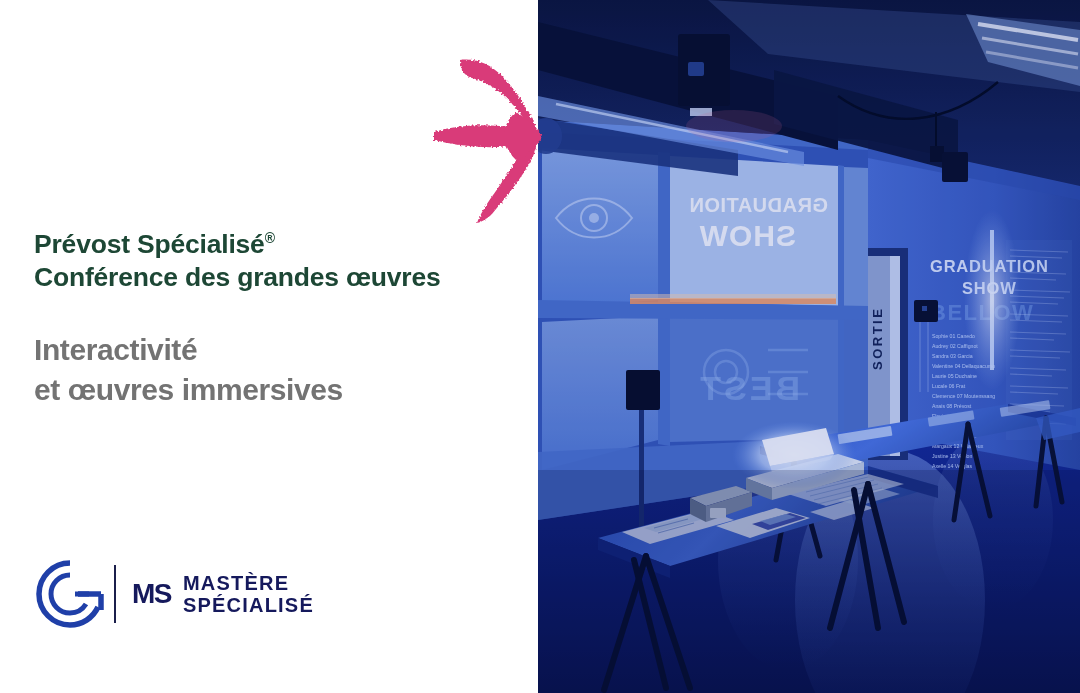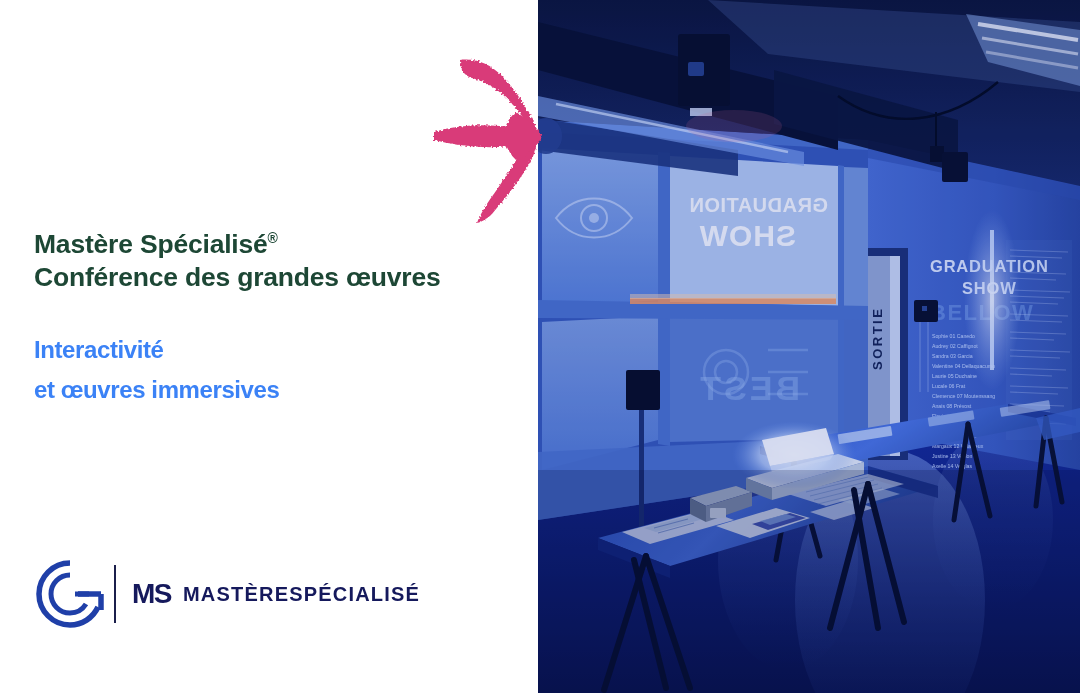--- a/index.html
+++ b/index.html
@@ -41,24 +41,24 @@
     font-size:14px;
     vertical-align:super;
     line-height:0;
   }
   #subject-block {
     position:absolute;
     left:34px; top:330px;
     width:480px;
   }
   .subject-line {
-    font-size:24px;
+    font-size:30px;
     line-height:40px;
     font-weight:800;
-    color:#3b82f6;
+    color:#737373;
     letter-spacing:-0.4px;
     white-space:nowrap;
   }
 
   
   #logo-lockup {
     position:absolute;
     left:34px; top:558px;
     height:72px;
     display:flex;
@@ -73,21 +73,21 @@
   #ms-lockup { display:flex; align-items:center; }
   #ms-initials {
     font-size:28px;
     font-weight:800;
     color:#15195c;
     letter-spacing:-1.5px;
     line-height:1;
     margin-right:12px;
   }
   #ms-words {
-    display:flex; flex-direction:row;
+    display:flex; flex-direction:column;
     justify-content:center;
   }
   .ms-word {
     font-size:20px;
     font-weight:700;
     color:#15195c;
     letter-spacing:1.2px;
     line-height:22px;
   }
 
@@ -111,21 +111,21 @@
 </style>
 </head>
 <body>
 
 <div id="slide">
 
   <div id="left-panel">
 
     <div id="headline-block">
       <div class="eyebrow-line">
-        <span>Mastère Spécialisé</span><sup>®</sup>
+        <span>Prévost Spécialisé</span><sup>®</sup>
       </div>
       <div class="eyebrow-line">Conférence des grandes œuvres</div>
     </div>
 
     <div id="subject-block">
       <div class="subject-line">Interactivité</div>
       <div class="subject-line">et œuvres immersives</div>
     </div>
 
     <div id="logo-lockup">

